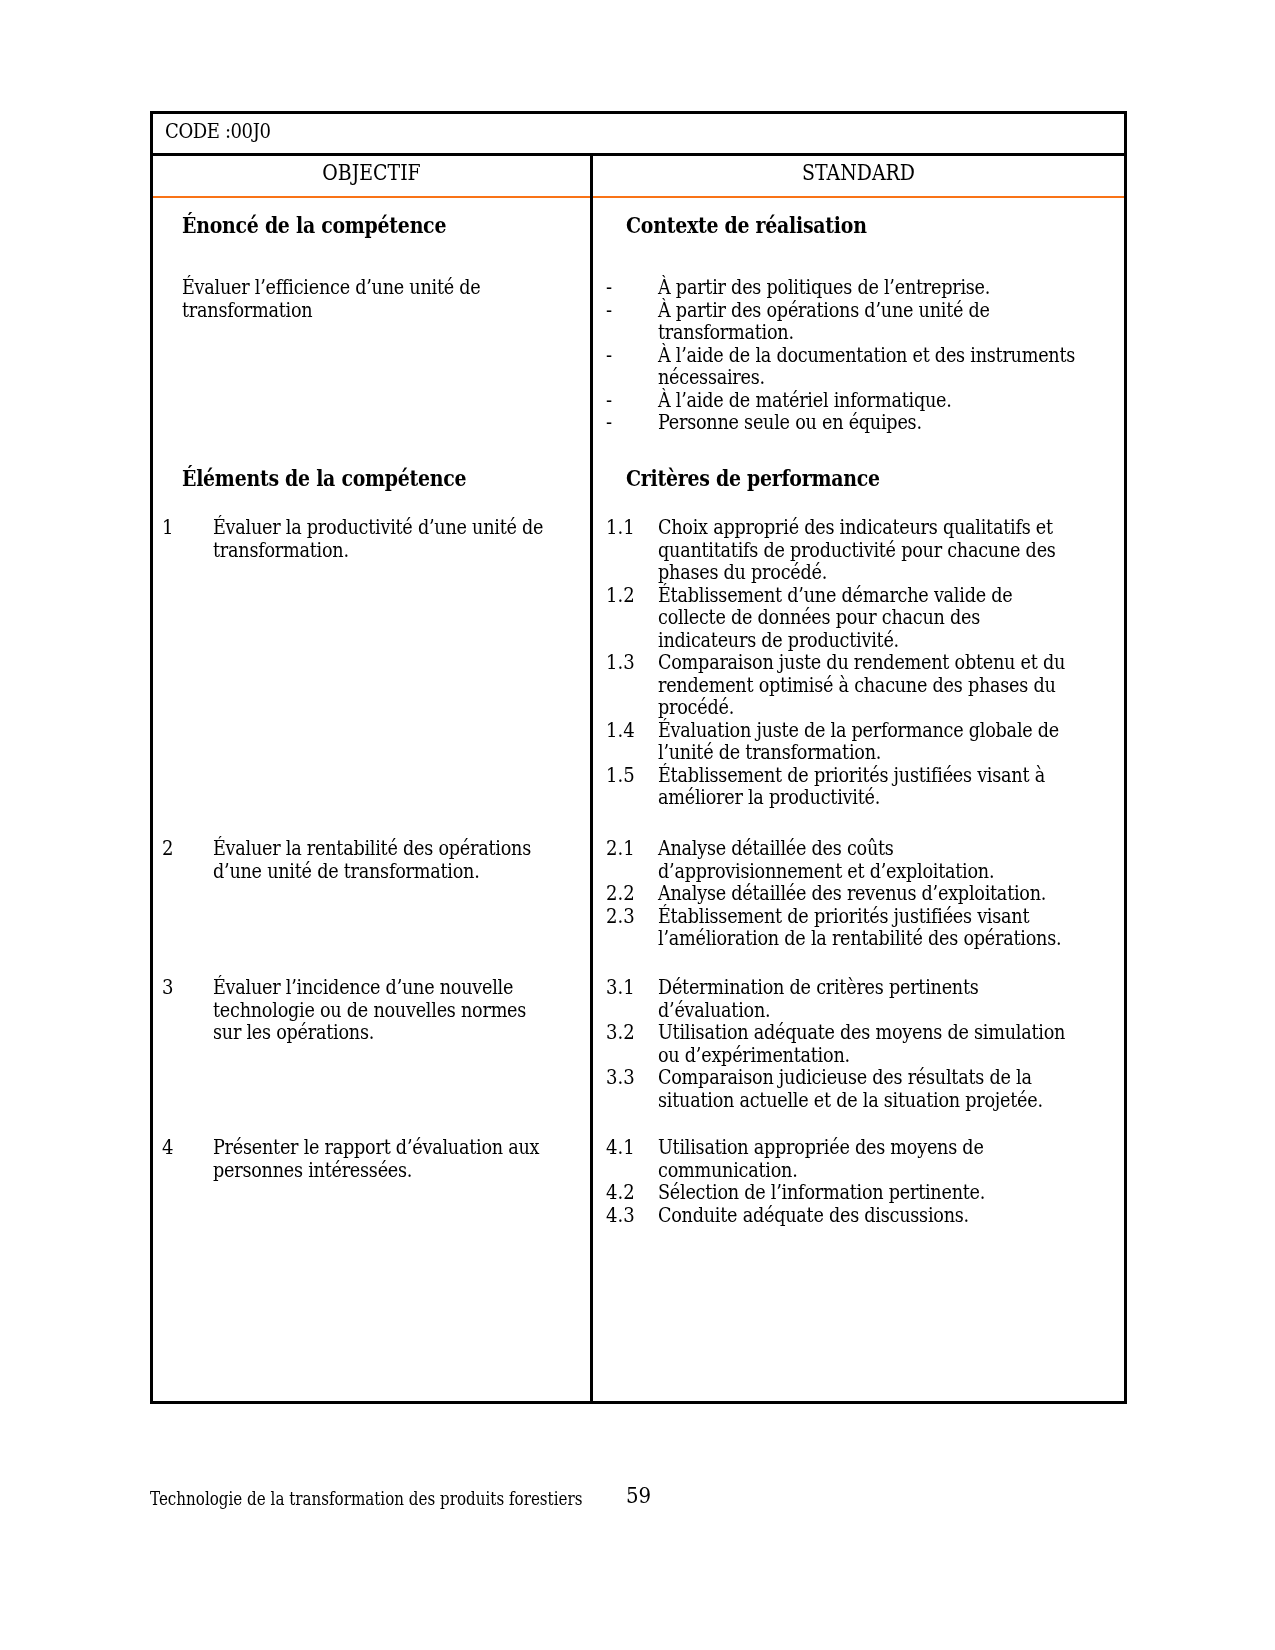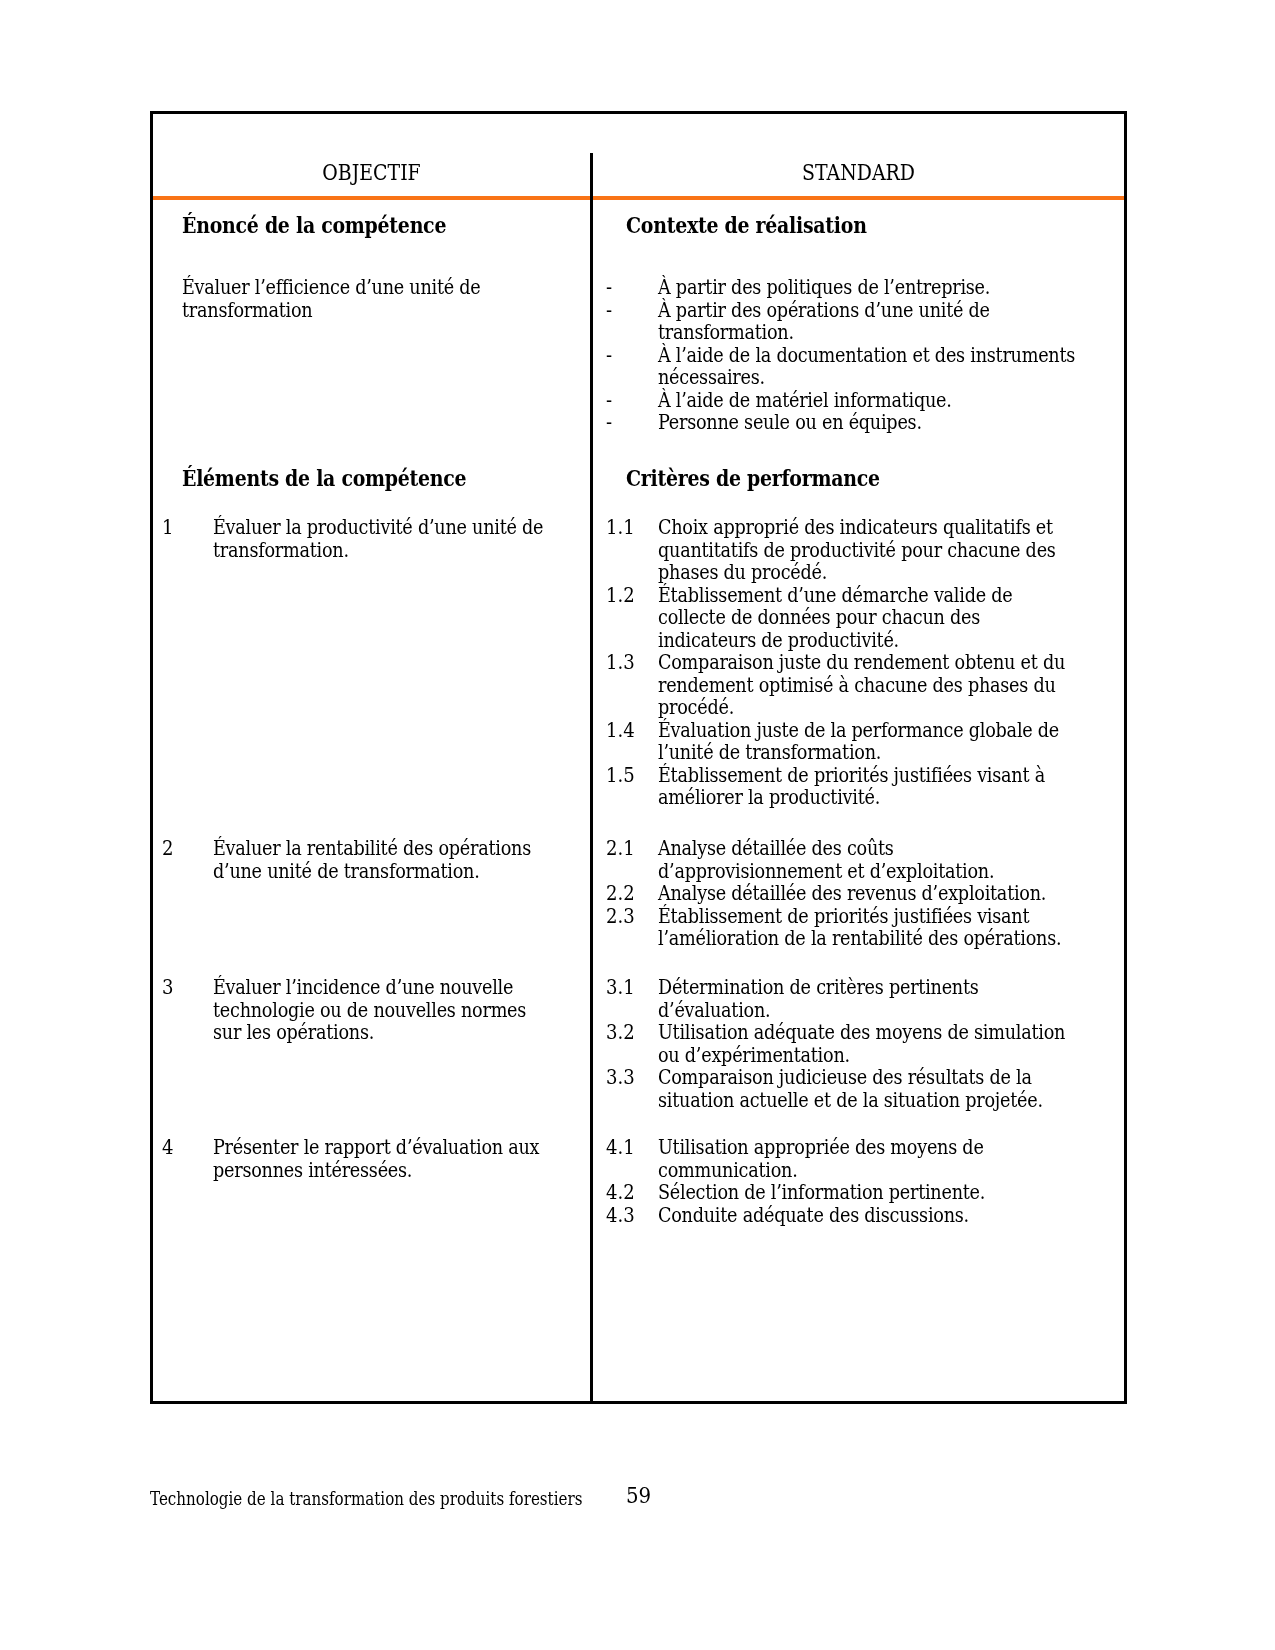--- a/index.html
+++ b/index.html
@@ -6,41 +6,44 @@
   body { width: 1275px; height: 1650px; position: relative; overflow: hidden;
          font-family: "DejaVu Serif", "Liberation Serif", serif; color: #000; }
   .page { position: absolute; left: 0; top: 0; width: 1275px; height: 1650px; }
   .tbl { position: absolute; left: 150px; top: 111px; width: 977px; height: 1293px;
          border: 3px solid #000; box-sizing: border-box; }
   .code-row { position: absolute; left: 0; top: 0; right: 0; height: 39px;
               border-bottom: 3px solid #000; }
   .code-text { position: absolute; left: 12px; top: 5px; font-size: 21px;
                transform: scaleX(0.86); transform-origin: left top; letter-spacing: -0.5px; }
   .head-row { position: absolute; left: 0; top: 39px; right: 0; height: 43px;
-              border-bottom: 4px solid #f97316; }
+              border-bottom: 2px solid #f97316; }
   .head-cell { position: absolute; top: 7px; font-size: 22px; text-align: center;
                transform: scaleX(0.86); }
   .hc-left { left: 0; width: 437px; }
   .hc-right { left: 440px; width: 531px; }
   .vdiv { position: absolute; left: 437px; top: 39px; bottom: 0; width: 3px; background: #000; }
   .txt { position: absolute; font-size: 21px; line-height: 22.5px; white-space: nowrap;
          transform: scaleX(0.84); transform-origin: left top; letter-spacing: -0.3px; }
   .bold { font-weight: bold; font-size: 22px; transform: scaleX(0.86); }
   .num { position: absolute; font-size: 21px; line-height: 22.5px;
          transform: scaleX(0.86); transform-origin: left top; }
   .footer-text { position: absolute; left: 150px; top: 1488px; font-size: 18px;
                  transform: scaleX(0.84); transform-origin: left top; white-space: nowrap; }
   .footer-page { position: absolute; left: 626px; top: 1483px; font-size: 22px;
                  transform: scaleX(0.9); transform-origin: left top; }
 </style>
 </head>
 <body>
 
 <div class="page">
   <div class="tbl">
+    <div class="code-row">
+      <span class="code-text">CODE :00J0</span>
+    </div>
     <div class="head-row">
       <div class="head-cell hc-left">OBJECTIF</div>
       <div class="head-cell hc-right">STANDARD</div>
     </div>
     <div class="vdiv"></div>
   </div>
 
   <div class="txt bold" style="left:182px; top:214px;">Énoncé de la compétence</div>
   <div id="enonce">
       <div class="txt" style="left: 182px; top: 276px;">Évaluer l’efficience d’une unité de</div>

